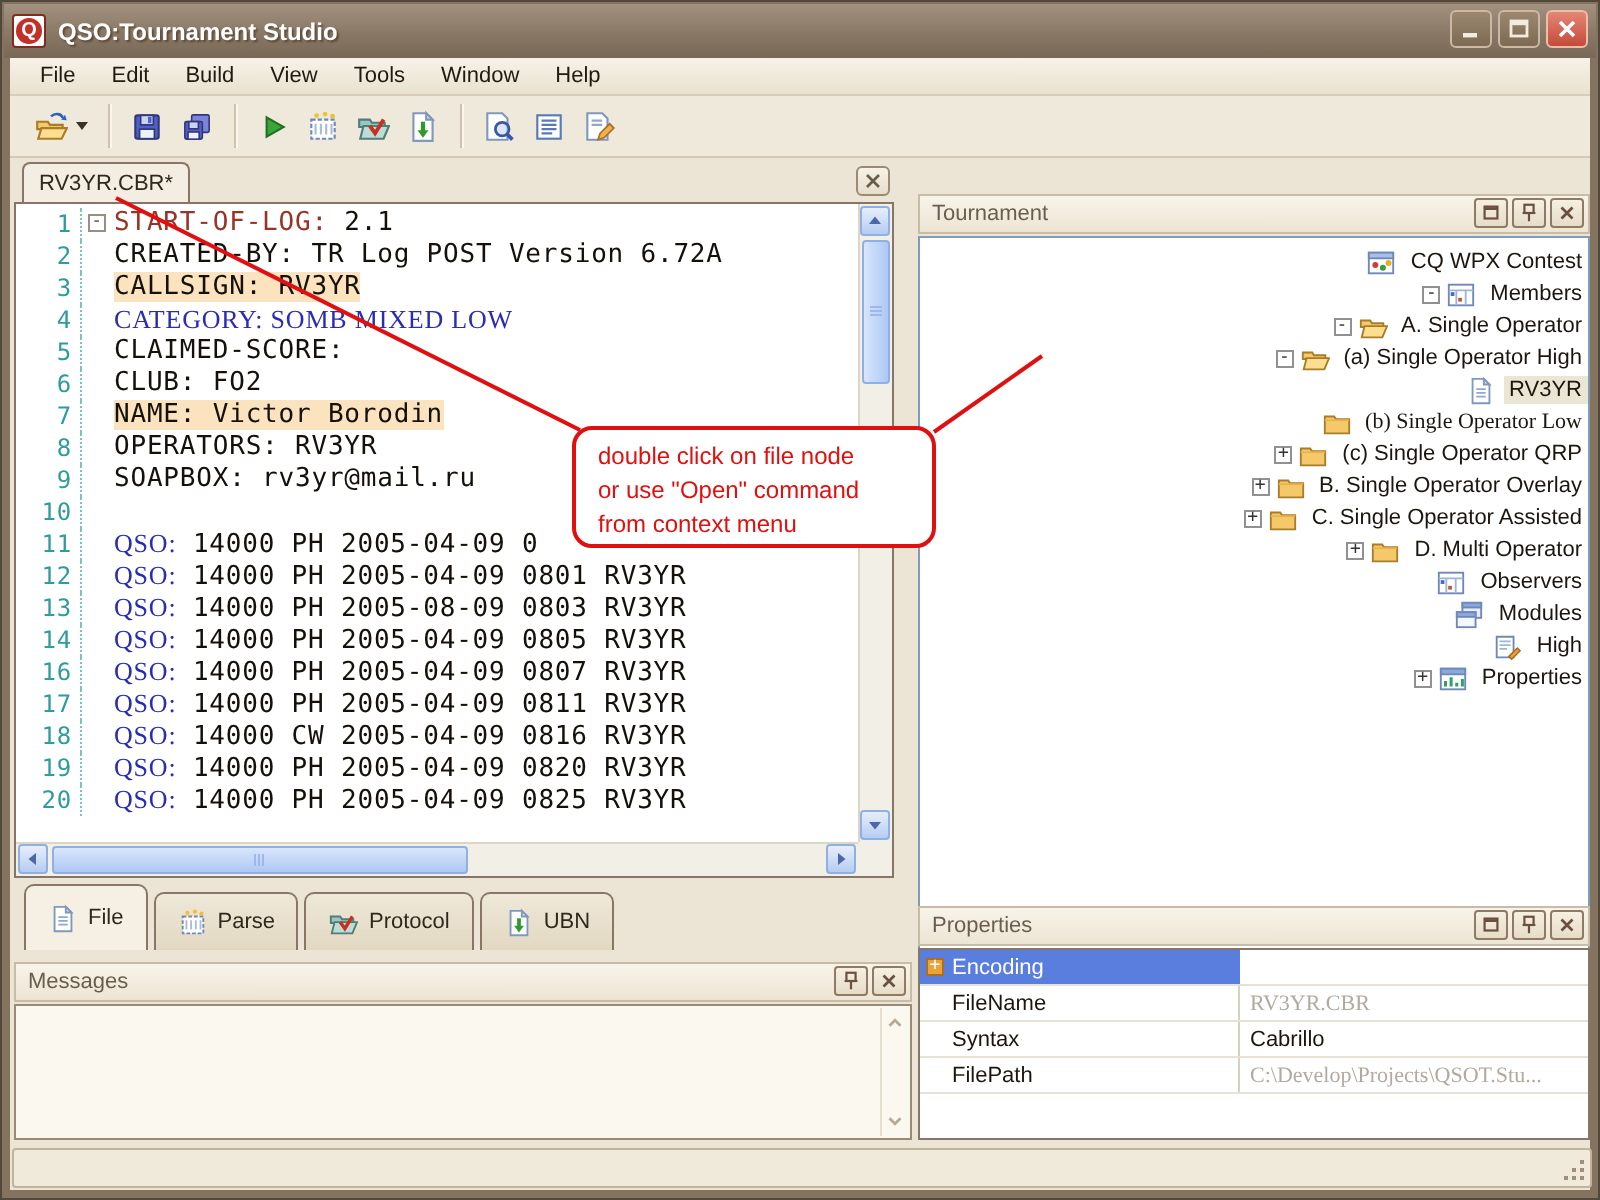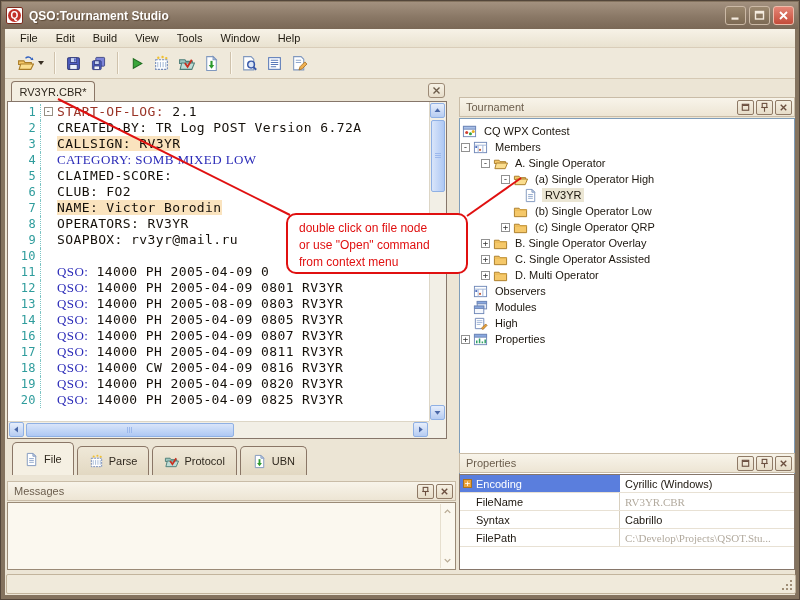--- a/index.html
+++ b/index.html
@@ -75,21 +75,21 @@
   
   .panel{position:absolute;}
   .phead{height:20px;display:flex;align-items:center;padding:0 2px 0 6px;border:1px solid #C9BCA7;
     background:linear-gradient(#F8F4EA,#EDE5D4);font-size:11px;color:#6b5d4c;}
   .phead .ptitle{flex:1;}
   .pbtn{width:17px;height:15px;border:1px solid #8f7a66;border-radius:2px;margin-left:2px;
     background:linear-gradient(#F6F0E2,#E6DCC8);display:grid;place-items:center;}
   .pbtn svg{width:11px;height:11px;}
   .tree{position:absolute;left:0;right:0;top:21px;bottom:0;background:#fff;border:1px solid #7F9DB9;
     overflow:hidden;padding-top:4px;font-size:11px;color:#1c160e;}
-  .trow{height:16px;display:flex;align-items:center;}
+  .trow{height:16px;display:flex;align-items:center;justify-content:flex-end;}
   .texp{width:9px;height:9px;flex:none;border:1px solid #919191;background:#fff;margin-right:3px;
     font-size:9px;line-height:7px;text-align:center;color:#333;font-family:"DejaVu Sans Mono",monospace;}
   .trow .icon{flex:none;margin-right:4px;display:grid;place-items:center;}
   .trow .icon svg{width:15px;height:15px;}
   .tlabel{padding:1px 3px;}
   .tlabel.selected{background:#EBE6D4;}
   
   .pgrid{position:absolute;left:0;right:0;top:21px;bottom:0;background:#fff;border:1px solid #86766a;font-size:11px;}
   .prow{height:18px;display:flex;border-bottom:1px solid #E8E1D4;}
   .pname{width:160px;flex:none;display:flex;align-items:center;border-right:1px solid #D8D0C0;
@@ -412,21 +412,21 @@
         <div class="trow" style="padding-left: 63px;">
           <span class="icon">
             <svg viewBox="0 0 16 16">
               <path d="M3.5 1.5h6l3 3v10h-9z" fill="#fff" stroke="#8098BE"></path>
               <path d="M9.5 1.5v3h3z" fill="#D8E2F2" stroke="#8098BE"></path>
               <path d="M5.5 7h5M5.5 9h5M5.5 11h5" stroke="#90A8CC" fill="none"></path>
             </svg>
           </span>
           <span class="tlabel selected">RV3YR</span>
         </div>
-        <div class="trow" style="padding-left: 53px;">
+        <div class="trow" style="padding-left: 53px; font-family: Liberation Serif, serif;">
           <span class="icon">
             <svg viewBox="0 0 16 16">
               <path d="M1.5 4.5h5l1 1.5h7v7.5h-13z" fill="#F5C869" stroke="#A97C28"></path>
               <path d="M1.5 6.5h13" stroke="#E8B44E" fill="none"></path>
             </svg>
           </span>
           <span class="tlabel">(b) Single Operator Low</span>
         </div>
         <div class="trow" style="padding-left: 41px;">
           <span class="texp">+</span>
@@ -558,21 +558,20 @@
               <path d="M3 3l6 6M9 3l-6 6" stroke="#6b4f3f" stroke-width="1.5"></path>
             </svg>
           </span></span>
     </div>
     <div class="pgrid" id="pgrid">
         <div class="prow">
           <div class="pname sel withexp">
             <span class="pexp">+</span>
             <span>Encoding</span>
           </div>
-          <div class="pval">Cyrillic (Windows)</div>
         </div>
         <div class="prow">
           <div class="pname">
             <span>FileName</span>
           </div>
           <div class="pval dim">RV3YR.CBR</div>
         </div>
         <div class="prow">
           <div class="pname">
             <span>Syntax</span>

